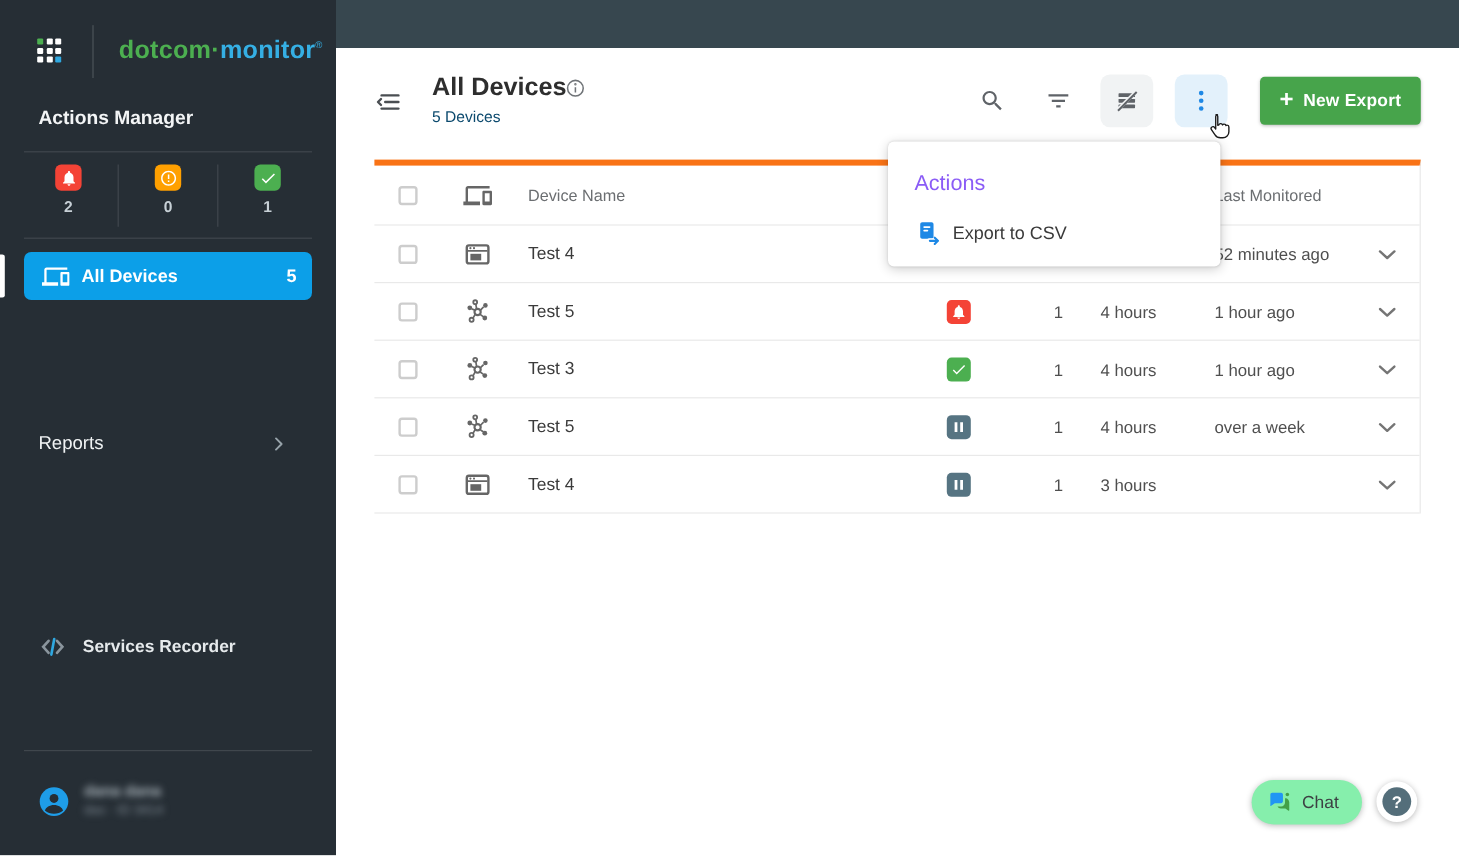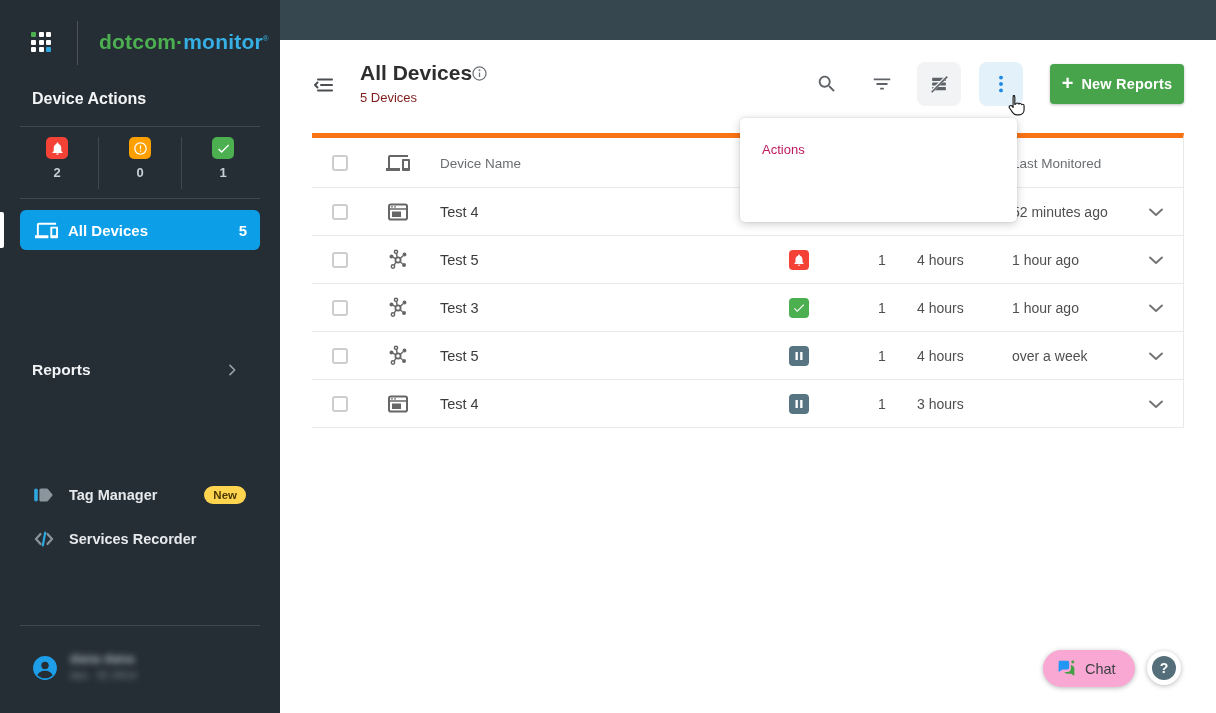--- a/index.html
+++ b/index.html
@@ -35,42 +35,42 @@
   .nav-item .nicon { margin-left:15px; width:23px; height:23px; color:#8A959D; flex:0 0 auto; }
   .nav-item .nicon svg { width:23px; height:23px; }
   .nav-item .nlabel { margin-left:10px; font-size:15px; color:#B4BfC6; font-weight:500; }
   .nav-item.active { background:#0C9FE8; }
   .nav-item.active .nicon { color:#fff; }
   .nav-item.active .nlabel { color:#fff; font-weight:bold; }
   .nav-count { position:absolute; right:13px; color:#fff; font-size:15px; font-weight:bold; }
   .active-bar { position:absolute; left:0; top:212px; width:4px; height:36px; background:#fff; border-radius:0 2px 2px 0; }
 
   .sb-section { position:absolute; left:32px; width:216px; height:28px; display:flex; align-items:center; cursor:pointer; }
-  .sb-section .slabel { color:#F0F3F4; font-size:15.5px; font-weight:bold; }
+  .sb-section .slabel { color:#F0F3F4; font-size:15.5px; font-weight:normal; }
   .sb-section .chev { position:absolute; right:8px; width:16px; height:16px; color:#97A3AA; }
 
   .tool-item { position:absolute; left:32px; width:216px; height:30px; display:flex; align-items:center; cursor:pointer; }
   .tool-item .ticon { width:24px; height:24px; flex:0 0 auto; }
   .tool-item .tlabel { margin-left:13px; color:#E6EAEC; font-size:14.5px; font-weight:600; }
   .new-badge { position:absolute; right:2px; background:#FFD54F; color:#4E3A00; font-size:11.5px; font-weight:bold;
     padding:3px 9px; border-radius:10px; }
 
   .user-row { position:absolute; left:32px; top:648px; width:220px; height:40px; cursor:pointer; }
   .user-row .avatar { position:absolute; left:0; top:7px; width:26px; height:26px; }
   .user-name { position:absolute; left:38px; top:3px; color:#A7B1B8; font-size:13px; font-weight:bold; filter:blur(3px); }
   .user-meta { position:absolute; left:38px; top:21px; color:#7E8992; font-size:11px; filter:blur(3px); }
 
   
   .topstrip { position:absolute; left:280px; top:0; width:936px; height:40px; background:#37474F; }
 
   
   .collapse-btn { position:absolute; left:311px; top:73px; width:24px; height:24px; cursor:pointer; color:#4A4E52; }
   .page-title { position:absolute; left:360px; top:61px; font-size:21px; font-weight:bold; color:#2E2E2E; }
   .info-icon { position:absolute; left:471px; top:65px; width:17px; height:17px; cursor:pointer; }
-  .page-subtitle { position:absolute; left:360px; top:90px; font-size:13px; color:#7f1d1d; }
+  .page-subtitle { position:absolute; left:360px; top:90px; font-size:13px; color:#0c4a6e; }
 
   
   .icon-btn { position:absolute; width:40px; height:40px; display:flex; align-items:center; justify-content:center; cursor:pointer; border:none; background:transparent; border-radius:8px; }
   .icon-btn svg { width:22px; height:22px; }
   .btn-search { left:807px; top:64px; }
   .btn-filter { left:862px; top:64px; }
   .btn-chartoff { left:917px; top:62px; width:44px; height:44px; background:#F1F3F4; }
   .btn-kebab { left:979px; top:62px; width:44px; height:44px; background:#E3F1FB; }
   .btn-new-device { position:absolute; left:1050px; top:64px; width:134px; height:40px; background:#47A44B; border:none;
     border-radius:4px; color:#fff; display:flex; align-items:center; justify-content:center; gap:8px; cursor:pointer;
@@ -95,30 +95,30 @@
   .badge-alarm { background:#F44336; } .badge-ok { background:#4CAF50; } .badge-paused { background:#567482; }
   .cell-count { left:558px; width:24px; text-align:center; font-size:14px; color:#4F4F4F; }
   .cell-freq { left:605px; font-size:14px; color:#4F4F4F; }
   .cell-last { left:700px; font-size:14px; color:#4F4F4F; }
   .cell-chev { left:832px; width:24px; height:24px; cursor:pointer; color:#757575; }
   .cell-chev svg { width:24px; height:24px; }
 
   
   .dropdown { position:absolute; left:740px; top:118px; width:277px; height:104px; background:#fff; border-radius:5px;
     box-shadow:0 2px 10px rgba(0,0,0,0.20), 0 0 2px rgba(0,0,0,0.12); z-index:30; }
-  .dd-label { position:absolute; left:22px; top:24px; font-size:13px; color:#be185d; }
+  .dd-label { position:absolute; left:22px; top:24px; font-size:18px; color:#8b5cf6; }
   .dd-item { position:absolute; left:0; top:56px; width:277px; height:40px; display:flex; align-items:center; cursor:pointer; }
   .dd-item .dd-icon { margin-left:23px; width:22px; height:22px; }
   .dd-item .dd-text { margin-left:9px; font-size:15px; color:#3A3A3A; }
 
   
   .cursor { position:absolute; left:1004px; top:92px; width:26px; height:28px; z-index:60; pointer-events:none; }
 
   
-  .chat-btn { position:absolute; left:1043px; top:650px; width:92px; height:37px; background:#f9a8d4; border:none; border-radius:19px;
+  .chat-btn { position:absolute; left:1043px; top:650px; width:92px; height:37px; background:#86efac; border:none; border-radius:19px;
     box-shadow:0 1px 5px rgba(0,0,0,0.28); display:flex; align-items:center; cursor:pointer; z-index:20; }
   .chat-btn svg { width:21px; height:21px; margin-left:13px; }
   .chat-btn .chat-label { margin-left:8px; font-size:14.5px; color:#3C4043; }
   .help-btn { position:absolute; left:1147px; top:651px; width:34px; height:34px; background:#fff; border:none; border-radius:50%;
     box-shadow:0 1px 5px rgba(0,0,0,0.28); display:flex; align-items:center; justify-content:center; cursor:pointer; z-index:20; }
   .help-inner { width:24px; height:24px; border-radius:50%; background:#546E7A; color:#fff; font-size:14px; font-weight:bold;
     display:flex; align-items:center; justify-content:center; }
 </style>
 </head>
 <body>
@@ -135,21 +135,21 @@
           <span></span>
           <span></span>
         <span></span>
           <span></span>
           <span class="b"></span>
       </div>
       <div class="logo-sep-line"></div>
       <div class="logo-text"><span class="p1">dotcom</span><span class="sep">·</span><span class="p2">monitor</span><span class="reg">®</span></div>
     </div>
 
-    <div class="dm-title">Device Actions</div>
+    <div class="dm-title">Actions Manager</div>
     <div class="sb-div" style="top:126px;"></div>
 
     <div class="status-row">
       <div class="status-cell">
         <span class="status-badge-sb sb-alarm">
           <svg viewBox="0 0 24 24" fill="#fff">
               <path d="M12 22c1.1 0 2-.9 2-2h-4c0 1.1.9 2 2 2zm6-6v-5c0-3.07-1.64-5.64-4.5-6.32V4c0-.83-.67-1.5-1.5-1.5S10.5 3.17 10.5 4v.68C7.63 5.36 6 7.92 6 11v5l-2 2v1h16v-1l-2-2z"></path>
             </svg>
         </span>
         <span class="status-count">2</span>
@@ -186,30 +186,20 @@
 
     <div class="sb-section" style="top:356px;">
       <span class="slabel">Reports</span>
       <span class="chev">
         <svg viewBox="0 0 24 24" fill="none" stroke="currentColor" stroke-width="2.4" stroke-linecap="round" stroke-linejoin="round">
             <path d="M9 5l7 7-7 7"></path>
           </svg>
       </span>
     </div>
 
-    <div class="tool-item" style="top:480px;">
-      <span class="ticon">
-        <svg viewBox="0 0 24 24">
-            <rect x="2.2" y="5.5" width="3.6" height="13" rx="1.8" fill="#2FA8E0"></rect>
-            <path d="M9 5.5h5.8c.5 0 1 .25 1.3.66l4.2 5.1c.37.45.37 1.1 0 1.54l-4.2 5.04c-.3.4-.8.66-1.3.66H9c-.9 0-1.6-.72-1.6-1.6V7.1c0-.88.7-1.6 1.6-1.6z" fill="#8A959D"></path>
-          </svg>
-      </span>
-      <span class="tlabel">Tag Manager</span>
-      <span class="new-badge">New</span>
-    </div>
     <div class="tool-item" style="top:524px;">
       <span class="ticon">
         <svg viewBox="0 0 24 24" fill="none" stroke-width="2.2" stroke-linecap="round">
             <path d="M8.5 7L4 12l4.5 5" stroke="#8A959D"></path>
             <path d="M15.5 7L20 12l-4.5 5" stroke="#8A959D"></path>
             <line x1="13.2" y1="5.5" x2="10.8" y2="18.5" stroke="#2FA8E0"></line>
           </svg>
       </span>
       <span class="tlabel">Services Recorder</span>
     </div>
@@ -272,21 +262,21 @@
   </button>
   <button class="icon-btn btn-kebab">
     <svg viewBox="0 0 24 24" fill="#1E88E5">
         <circle cx="12" cy="5" r="2.1"></circle>
         <circle cx="12" cy="12" r="2.1"></circle>
         <circle cx="12" cy="19" r="2.1"></circle>
       </svg>
   </button>
   <button class="btn-new-device">
     <span class="plus">+</span>
-    <span class="ndlabel">New Reports</span>
+    <span class="ndlabel">New Export</span>
   </button>
 
   <div class="dtable">
     <div class="thead">
       <span class="cell cb"></span>
       <span class="cell cell-type">
         <svg viewBox="0 0 24 24" fill="currentColor">
             <path d="M4 6h18V4H4c-1.1 0-2 .9-2 2v11H0v3h14v-3H4V6zm19 2h-6c-.55 0-1 .45-1 1v10c0 .55.45 1 1 1h6c.55 0 1-.45 1-1V9c0-.55-.45-1-1-1zm-1 9h-4v-7h4v7z"></path>
           </svg>
       </span>
@@ -426,20 +416,35 @@
       <span class="cell cell-last"></span>
       <span class="cell cell-chev"><svg viewBox="0 0 24 24" fill="none" stroke="currentColor" stroke-width="2" stroke-linecap="round" stroke-linejoin="round">
               <path d="M6 9.5l6 5.5 6-5.5"></path>
             </svg></span>
     </div>
   </div>
   </div>
 
   <div class="dropdown">
     <div class="dd-label">Actions</div>
+    <div class="dd-item">
+      <span class="dd-icon">
+        <svg viewBox="0 0 24 24">
+            <path d="M6 2.5h8.5c1 0 1.8.8 1.8 1.8v11.4c0 1-.8 1.8-1.8 1.8H6c-1 0-1.8-.8-1.8-1.8V4.3c0-1 .8-1.8 1.8-1.8z" fill="#1E88E5"></path>
+            <rect x="7" y="6" width="6.5" height="1.6" rx="0.8" fill="#fff"></rect>
+            <rect x="7" y="9.2" width="4.5" height="1.6" rx="0.8" fill="#fff"></rect>
+            <path d="M12.5 19.3h8.5" stroke="#fff" stroke-width="4.6" stroke-linecap="round"></path>
+            <g stroke="#1E88E5" stroke-width="2" fill="none" stroke-linecap="round" stroke-linejoin="round">
+              <path d="M13 19.3h7"></path>
+              <path d="M17.4 16.5l2.8 2.8-2.8 2.8"></path>
+            </g>
+          </svg>
+      </span>
+      <span class="dd-text">Export to CSV</span>
+    </div>
   </div>
 
   <div class="cursor">
     <svg viewBox="0 0 32 32">
         <path d="M11.5 4.5c1 0 1.8.8 1.8 1.8v8.9l1-.1c.3-1 1.2-1.6 2.2-1.5.8.1 1.4.6 1.7 1.3.4-.6 1.1-1 1.9-.8.8.1 1.4.7 1.6 1.4.3-.3.8-.5 1.3-.4 1 .1 1.7.9 1.7 1.9v4.9c0 3.5-2.6 6.2-6.2 6.2h-2.5c-2.3 0-4.3-1.1-5.5-3l-3.7-5.4c-.6-.9-.4-2.1.5-2.7.8-.6 2-.4 2.6.4l1.3 1.7V6.3c0-1 .8-1.8 1.8-1.8z" fill="#fff" stroke="#1a1a1a" stroke-width="1.4" stroke-linejoin="round"></path>
       </svg>
   </div>
 
   <button class="chat-btn">
     <svg viewBox="0 0 24 24">

